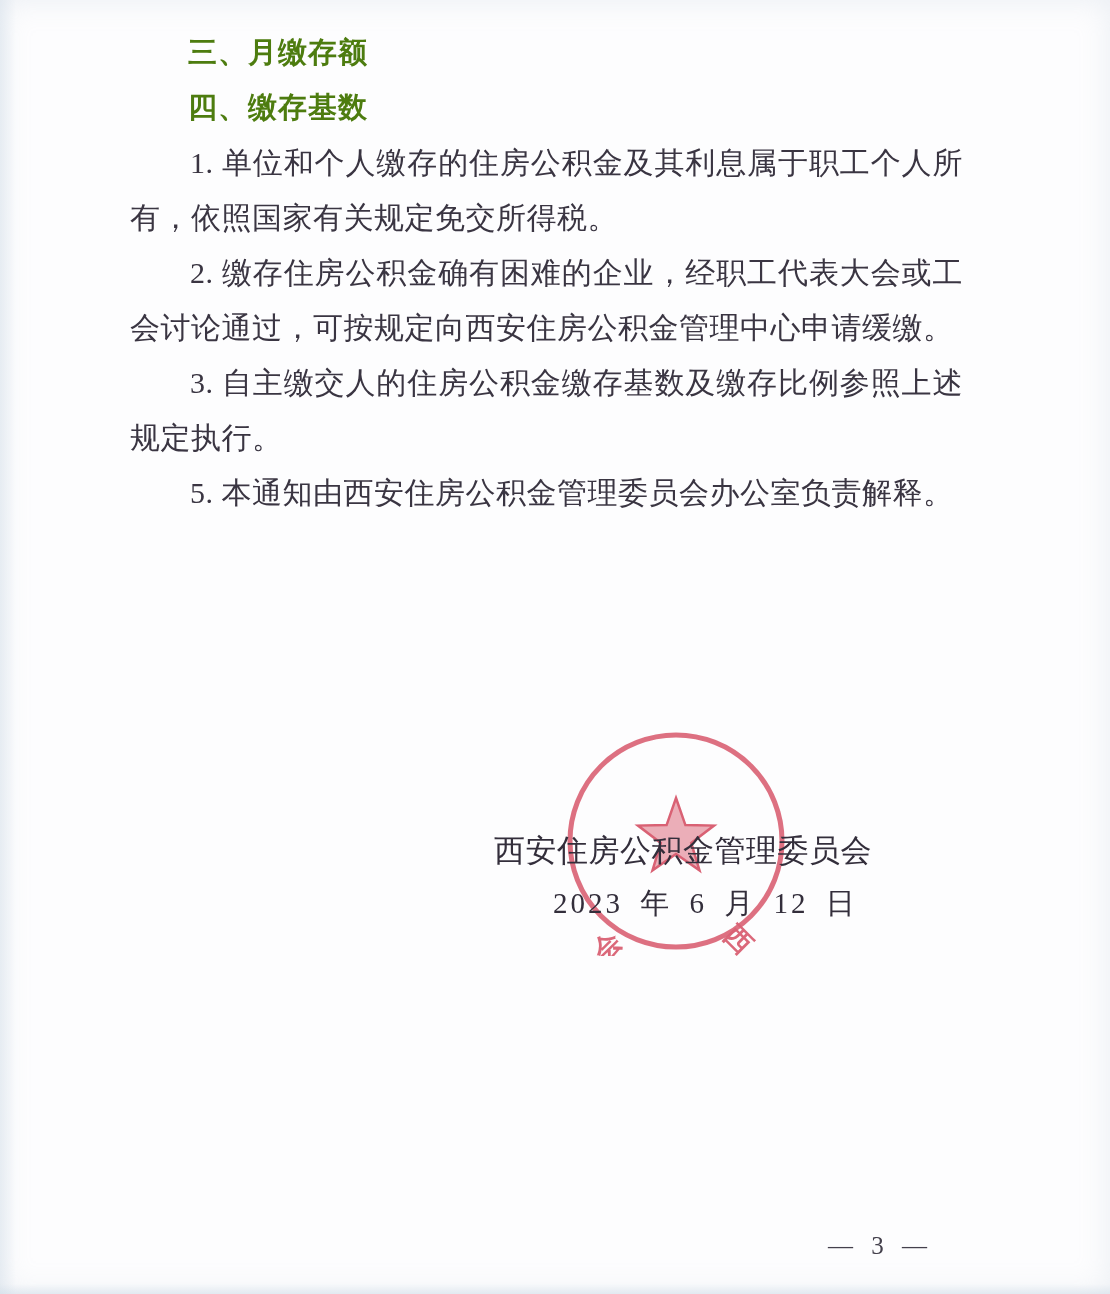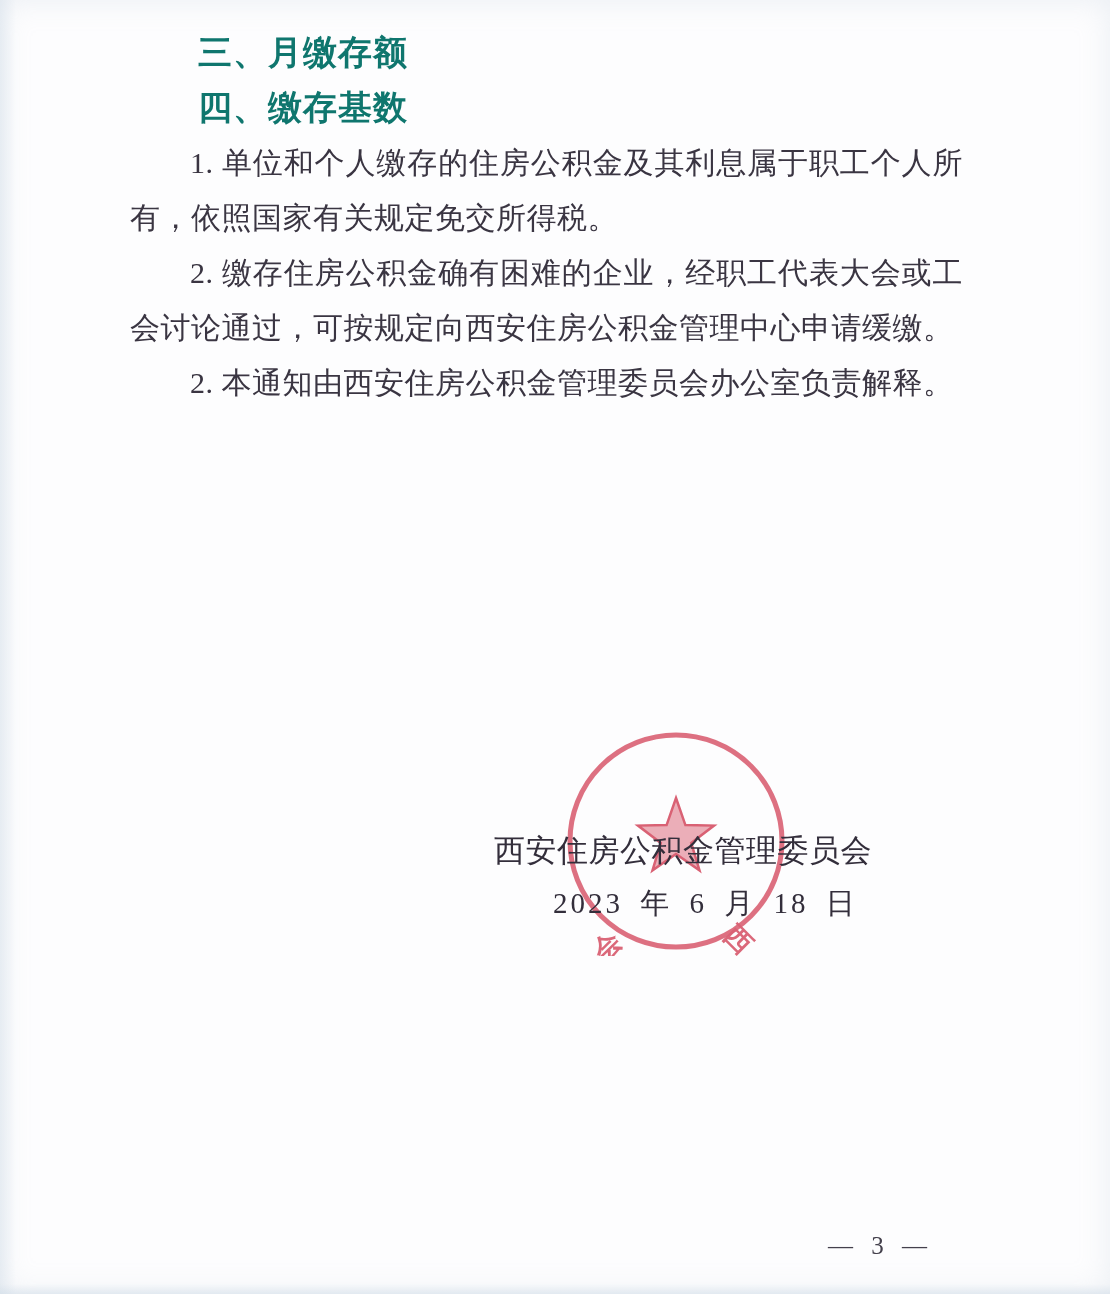--- a/index.html
+++ b/index.html
@@ -30,23 +30,23 @@
     padding-top: 25px;
     color: #3a3542;
     font-size: 30px;
     line-height: 55px;
     text-align: justify;
     letter-spacing: 0.5px;
   }
   .doc-body p, .doc-body h2 { margin: 0; text-indent: 2em; }
   .doc-body h2 {
     font-family: "Liberation Sans", "DejaVu Sans", sans-serif;
-    font-size: 34px;
+    font-size: 29px;
     font-weight: 700;
-    color: #0f766e;
+    color: #4d7c0f;
     letter-spacing: 1px;
   }
   .signature-line {
     position: absolute;
     left: 494px; top: 830px;
     width: 370px;
     font-size: 31px;
     letter-spacing: 0.5px;
     white-space: nowrap;
     z-index: 3;
@@ -92,35 +92,36 @@
 <div class="page">
 
   <div class="scan-edge-left"></div>
   <div class="scan-edge-bottom"></div>
 
   <div class="doc-body">
     <h2>三、月缴存额</h2>
     <h2>四、缴存基数</h2>
     <p>1. 单位和个人缴存的住房公积金及其利息属于职工个人所有，依照国家有关规定免交所得税。</p>
     <p>2. 缴存住房公积金确有困难的企业，经职工代表大会或工会讨论通过，可按规定向西安住房公积金管理中心申请缓缴。</p>
-    <p>2. 本通知由西安住房公积金管理委员会办公室负责解释。</p>
+    <p>3. 自主缴交人的住房公积金缴存基数及缴存比例参照上述规定执行。</p>
+    <p>5. 本通知由西安住房公积金管理委员会办公室负责解释。</p>
   </div>
 
   <svg class="official-seal" viewBox="0 0 230 230" xmlns="http://www.w3.org/2000/svg">
 
     <circle cx="115" cy="115" r="106" fill="none" stroke="#d85468" stroke-width="5" opacity="0.9"></circle>
 
     <polygon points="115,72 124.4,99.1 153,99.6 130.2,116.9 138.5,144.4 115,128 91.5,144.4 99.8,116.9 77,99.6 105.6,99.1" fill="rgba(216,84,104,0.5)" stroke="#d85468" stroke-width="2.5"></polygon>
 
     <defs>
       <path id="sealTextPath" d="M 115,199 A 84,84 0 1,1 114.9,199" fill="none"></path>
     </defs>
     <text class="seal-ring-text" fill="#d85468" opacity="0.95">
       <textPath href="#sealTextPath" startOffset="50%" text-anchor="middle">西安住房公积金管理委员会</textPath>
     </text>
   </svg>
 
   <div class="signature-line">西安住房公积金管理委员会</div>
-  <div class="date-line">2023 年 6 月 18 日</div>
+  <div class="date-line">2023 年 6 月 12 日</div>
 
   <div class="page-number">— 3 —</div>
 
 </div>
 
 </body></html>

